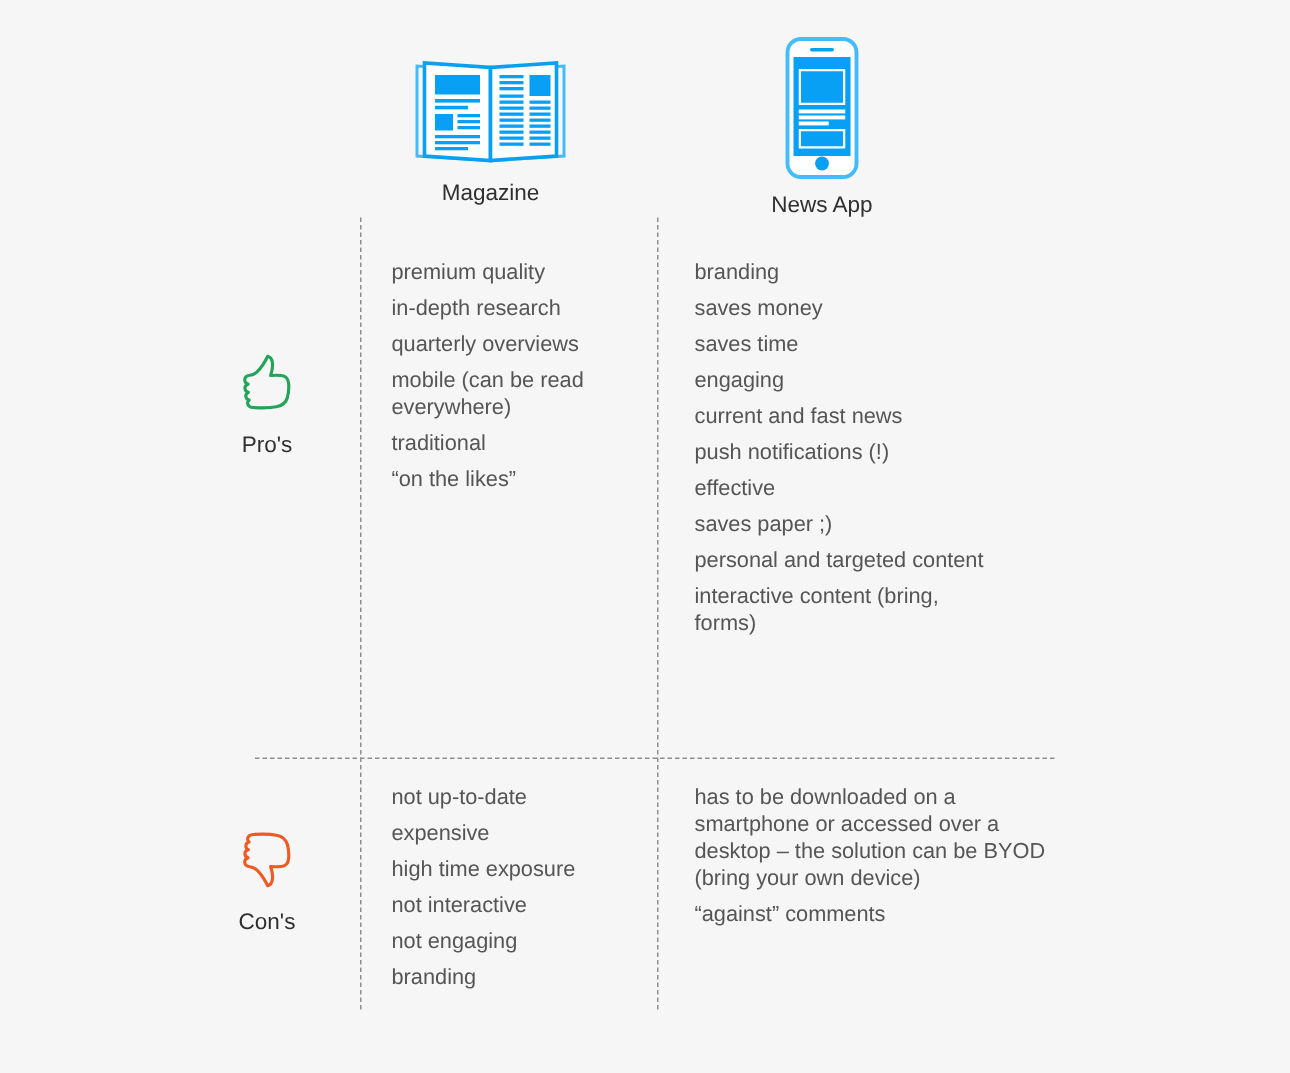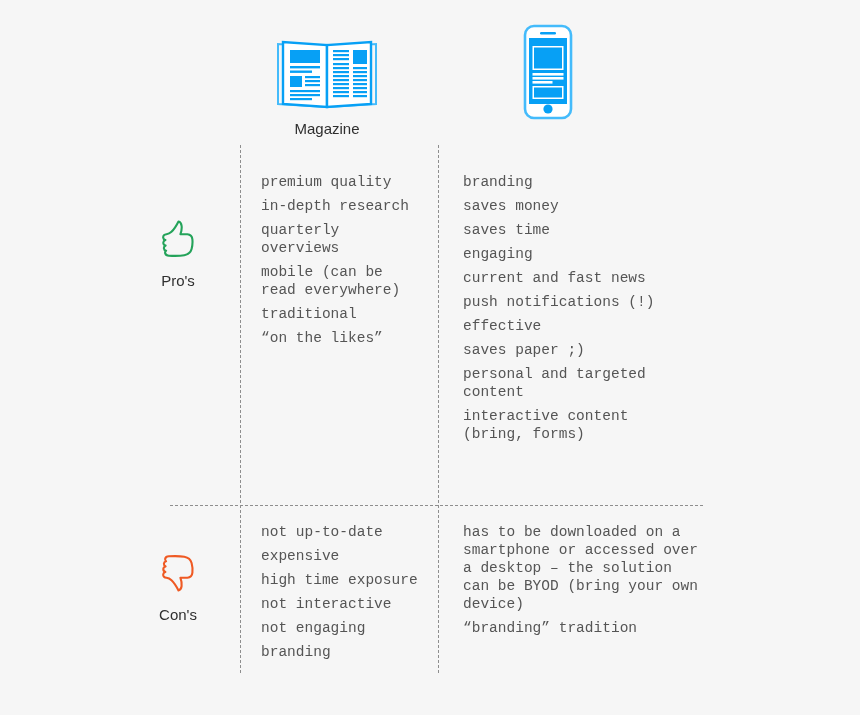--- a/index.html
+++ b/index.html
@@ -71,37 +71,36 @@
 
   
   .row-label {
     position: absolute;
     width: 90px;
     text-align: center;
     color: #2f2f2f;
     font-size: 15px;
   }
   .row-label .caption { display: block; margin-top: 12px; }
-  .row-label.pros { left: 133px; top: 218px; }
+  .row-label.pros { left: 133px; top: 234px; }
   .row-label.cons { left: 133px; top: 552px; }
 
   .icon-thumb {
     width: 40px;
     height: 42px;
     margin: 0 auto;
     display: block;
   }
 
   
   .list {
     position: absolute;
     color: #555555;
     font-size: 14.5px;
     line-height: 18px;
-    font-family: Liberation Mono, monospace;
   }
   .list .item { margin-bottom: 6px; }
   .list .item:last-child { margin-bottom: 0; }
 
   .list.pros-magazine { left: 261px; top: 173px; width: 165px; }
   .list.pros-newsapp  { left: 463px; top: 173px; width: 200px; }
   .list.cons-magazine { left: 261px; top: 523px; width: 165px; }
   .list.cons-newsapp  { left: 463px; top: 523px; width: 240px; }
 </style>
 </head>
@@ -166,20 +165,21 @@
       <rect x="17" y="8" width="16" height="2.4" rx="1.2" fill="#07a0f5"></rect>
       <rect x="9.5" y="22" width="31" height="24" fill="#ffffff"></rect>
       <rect x="11" y="23.5" width="28" height="21" fill="#07a0f5"></rect>
       <rect x="9.5" y="49" width="31" height="2.6" fill="#ffffff"></rect>
       <rect x="9.5" y="53" width="31" height="2.6" fill="#ffffff"></rect>
       <rect x="9.5" y="57" width="20" height="2.6" fill="#ffffff"></rect>
       <rect x="9.5" y="62" width="31" height="13" fill="#ffffff"></rect>
       <rect x="11" y="63.5" width="28" height="10" fill="#07a0f5"></rect>
       <circle cx="25" cy="85" r="4.6" fill="#07a0f5"></circle>
     </svg>
+    <span class="caption">News App</span>
   </div>
 
   <div class="row-label pros">
     <svg class="icon-thumb" viewBox="0 0 40 42" aria-hidden="true">
       <path d="M20.5 3.5 C18.5 7.5 16.5 11 13.5 13.8 C12 15.2 10.5 16 8.5 16.2 C6.2 16.4 5 17.6 5.2 19.6 C5.3 21 6.2 21.8 7.4 22.1 C6 22.6 5.2 23.6 5.3 25 C5.4 26.4 6.3 27.2 7.6 27.5 C6.4 28.1 5.8 29 5.9 30.3 C6 31.6 6.9 32.4 8.1 32.7 C7.2 33.4 6.9 34.3 7.2 35.4 C7.6 36.8 8.9 37.6 10.8 37.7 C15.8 38 21.6 38.1 26.3 37.2 C30 36.5 32.6 34.6 33.6 31 C34.4 28.1 34.7 24.6 34.4 21.4 C34.1 18.3 32.4 16.6 29.4 16.3 C27 16.1 24.6 16.2 22.4 16.3 C23.4 13.4 24 10.6 23.6 7.8 C23.3 5.4 22.3 3.9 20.5 3.5 Z" fill="none" stroke="#24a35a" stroke-width="2.1" stroke-linejoin="round" stroke-linecap="round"></path>
     </svg>
     <span class="caption">Pro's</span>
   </div>
 
   <div class="row-label cons">
@@ -212,16 +212,16 @@
   <div class="list cons-magazine">
       <div class="item">not up-to-date</div>
       <div class="item">expensive</div>
       <div class="item">high time exposure</div>
       <div class="item">not interactive</div>
       <div class="item">not engaging</div>
       <div class="item">branding</div>
     </div>
   <div class="list cons-newsapp">
       <div class="item">has to be downloaded on a smartphone or accessed over a desktop – the solution can be BYOD (bring your own device)</div>
-      <div class="item">“branding” tradition</div>
+      <div class="item">“against” comments</div>
     </div>
 
 </div>
 
 </body></html>

